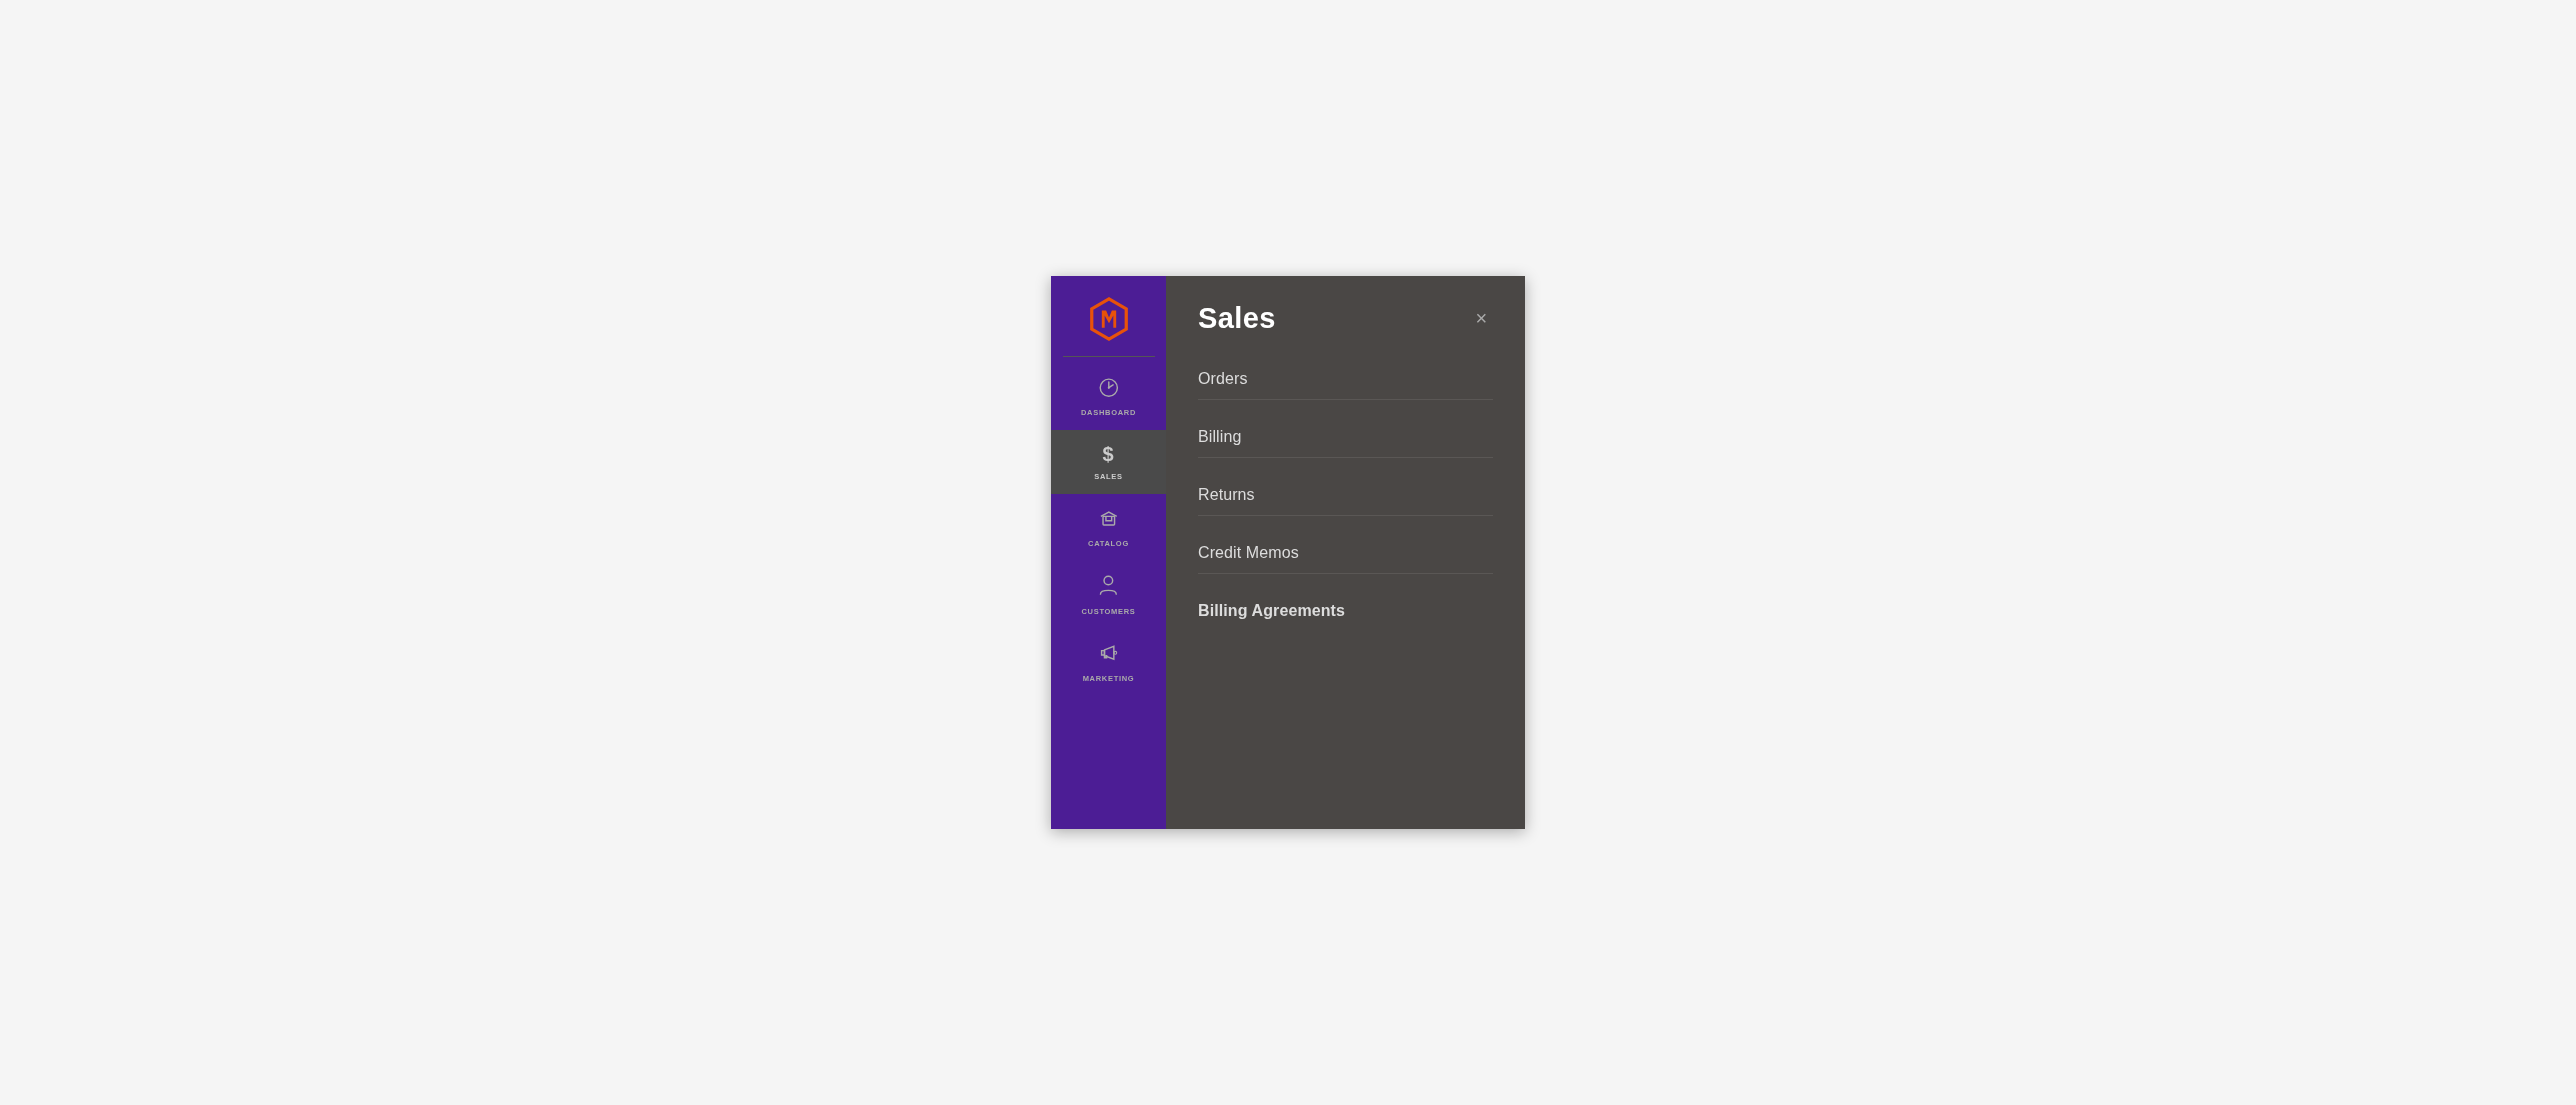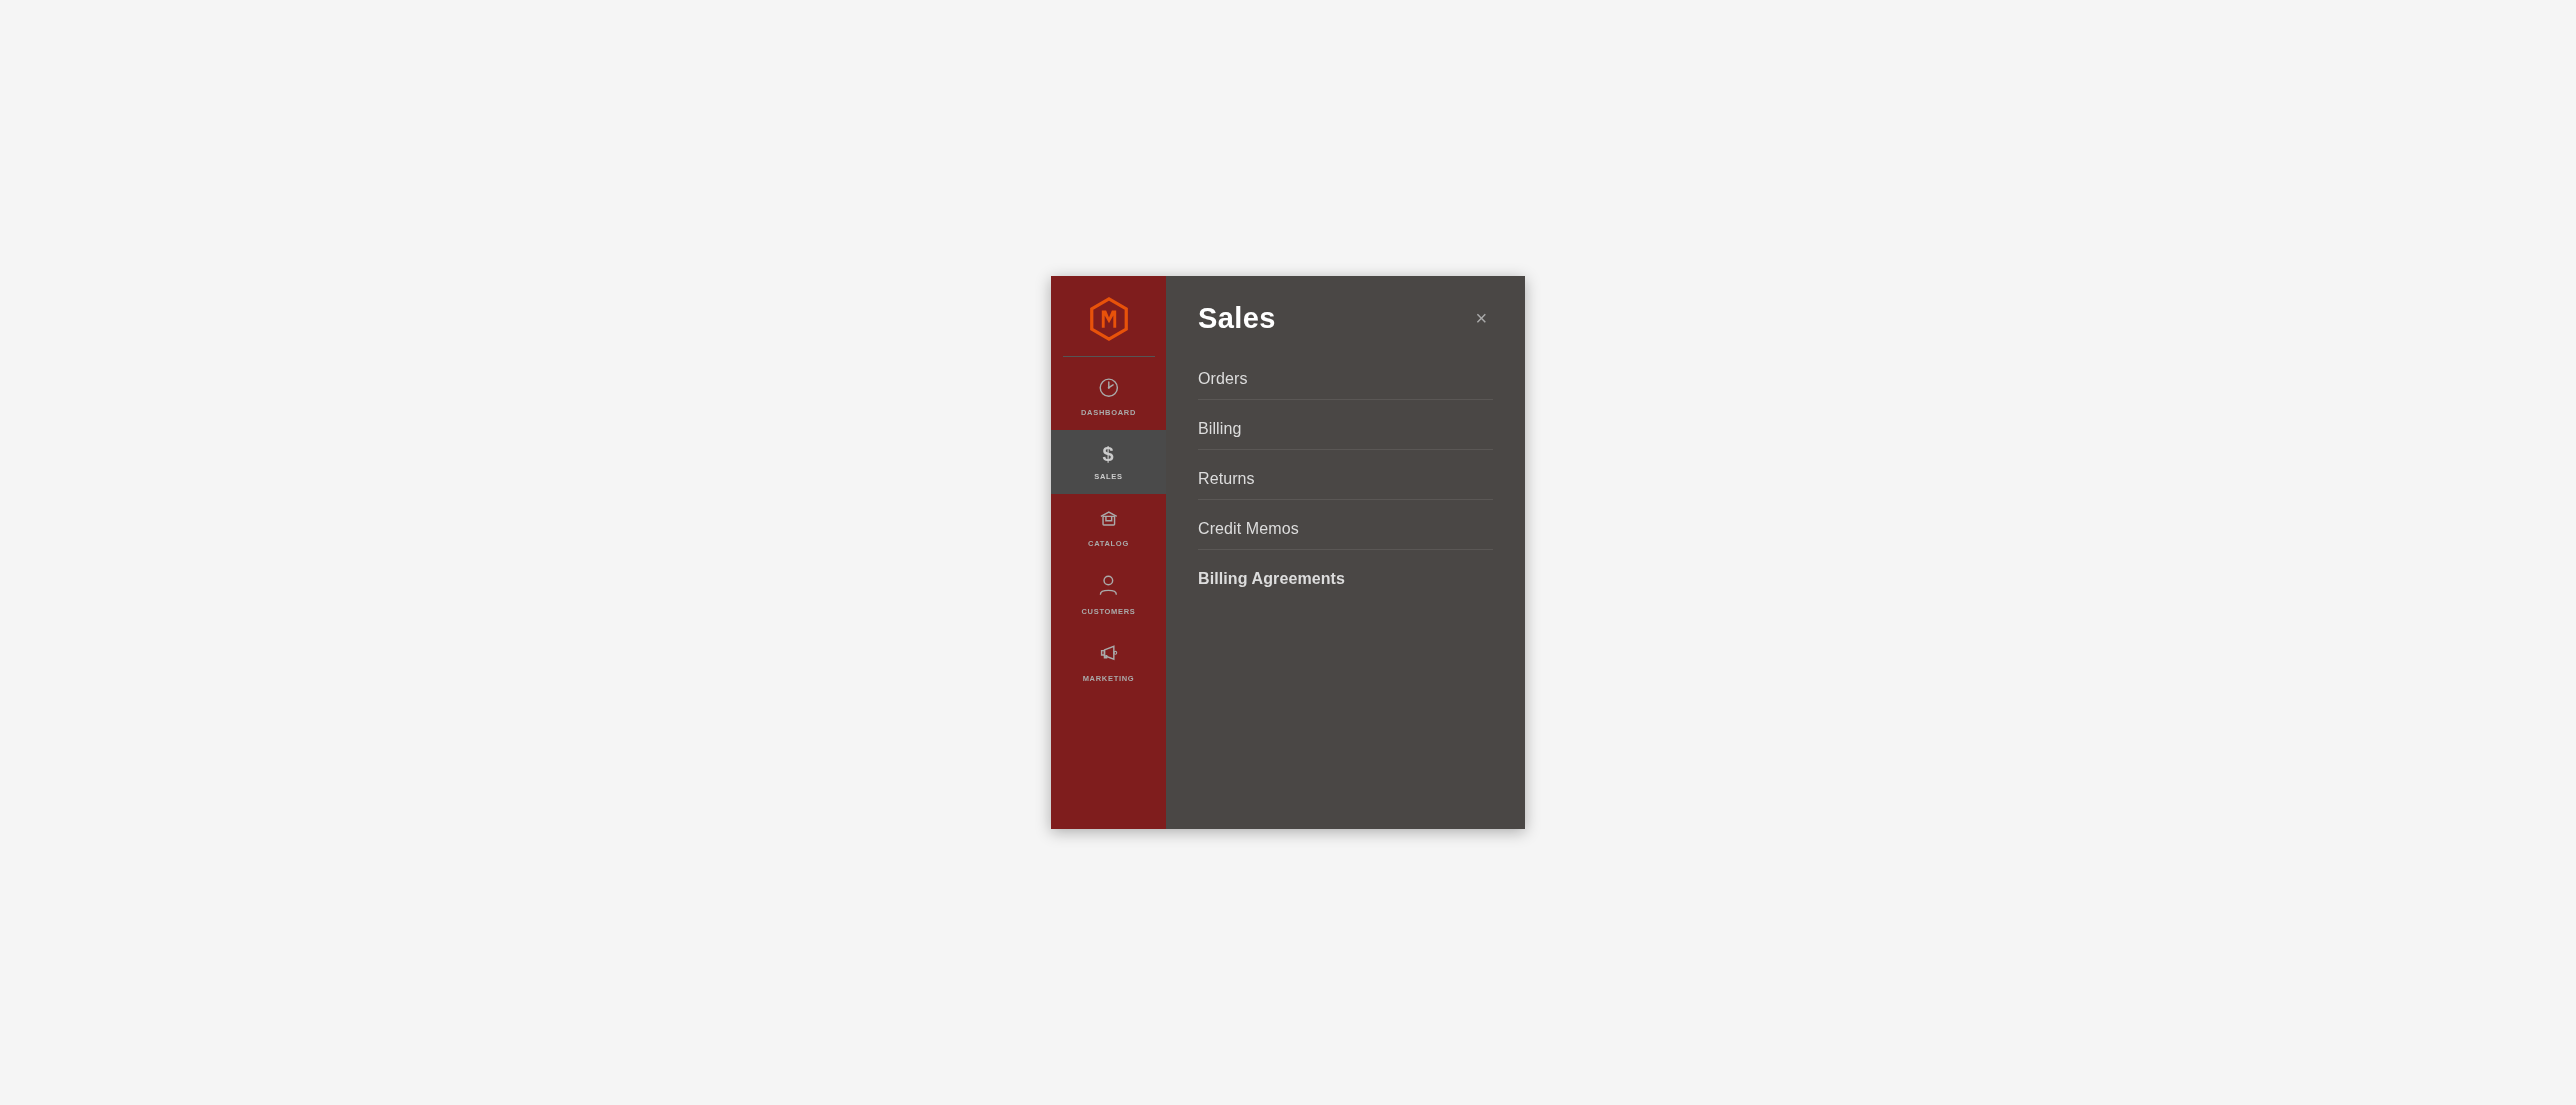--- a/index.html
+++ b/index.html
@@ -16,21 +16,21 @@
     .app-container {
       display: flex;
       width: 474px;
       height: 553px;
       box-shadow: 0 2.9px 14.4px rgba(0,0,0,0.3);
     }
 
     
     .sidebar {
       width: 115px;
-      background: #7f1d1d;
+      background: #4c1d95;
       display: flex;
       flex-direction: column;
       align-items: center;
       flex-shrink: 0;
     }
 
     .sidebar-logo {
       padding: 20px 0 14.4px;
       display: flex;
       justify-content: center;
@@ -116,21 +116,21 @@
       cursor: pointer;
       line-height: 1;
       padding: 2.9px 5.8px;
       margin-top: 2.9px;
     }
 
     .menu-list {
       list-style: none;
       display: flex;
       flex-direction: column;
-      gap: 8px;
+      gap: 16px;
     }
 
     .menu-item {
       padding: 11.5px 0;
       font-size: 16px;
       color: #ddd;
       cursor: pointer;
       border-bottom: 0.7px solid #5a5755;
       letter-spacing: 0.1px;
     }

